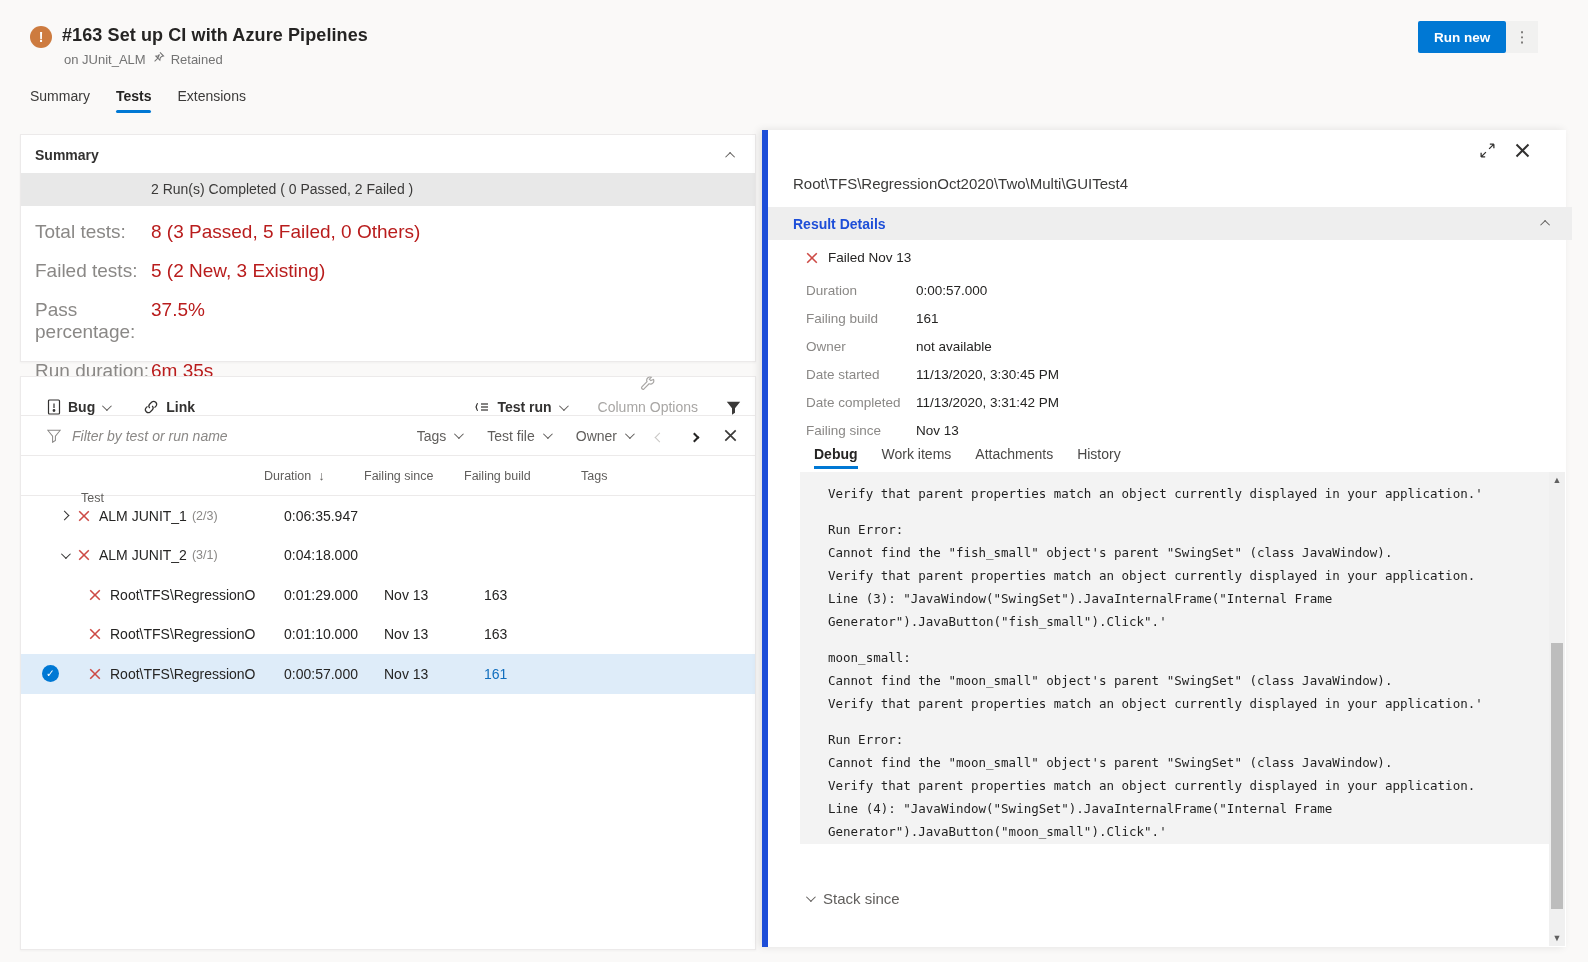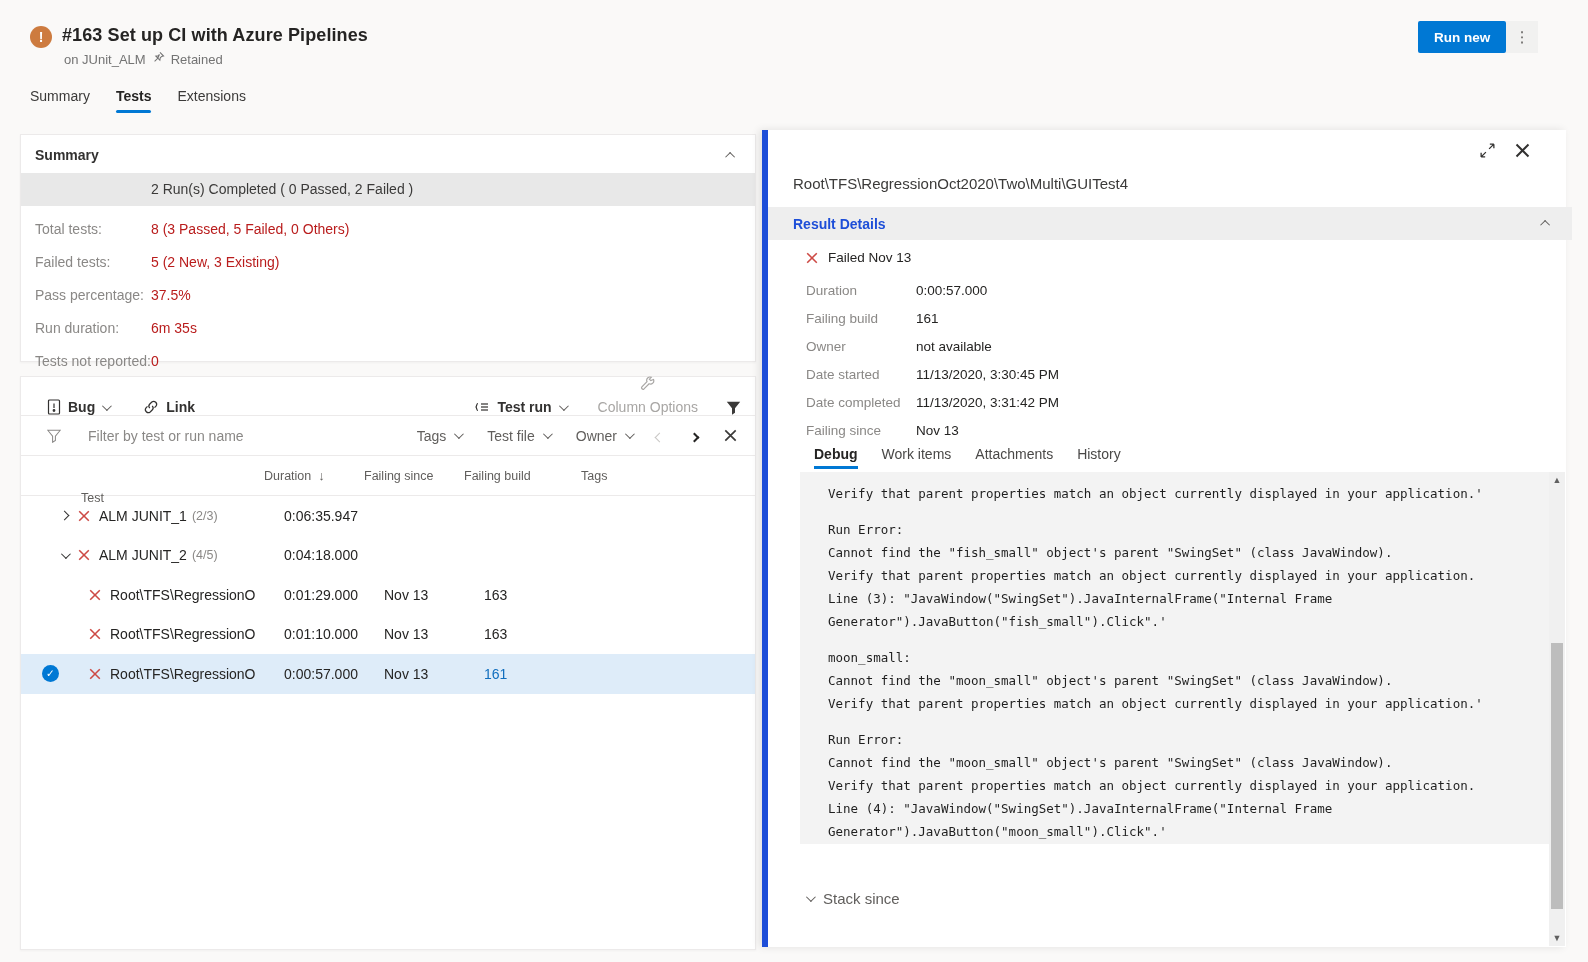--- a/index.html
+++ b/index.html
@@ -37,21 +37,21 @@
   .chev.left  { transform:rotate(135deg); }
   .xmark { stroke:currentColor; stroke-width:1.3; }
   .fail-x { color:#cd4a45; }
   .link { color:#106ebe; cursor:pointer; }
 
   
   .sum-head { display:flex; justify-content:space-between; align-items:center;
     padding:12px 20px 10px 14px; font-size:14px; font-weight:700; color:#323130; }
   .runs-bar { background:#e8e8e8; height:33px; line-height:33px; font-size:14px; color:#3b3a39;
     padding-left:130px; }
-  .stat-row { display:flex; font-size:14px; padding:8.5px 0 8.5px 14px; }
+  .stat-row { display:flex; font-size:19px; padding:8.5px 0 8.5px 14px; }
   .stat-label { width:116px; color:#8a8886; }
   .stat-value { color:#b91c1c; }
 
   
   .toolbar { display:flex; align-items:flex-end; height:39px; border-bottom:1px solid #eceaea;
     padding:0 14px 0 26px; font-size:14px; }
   .tool-item { display:flex; align-items:center; gap:7px; cursor:pointer; color:#323130; }
   .tool-item svg { flex:0 0 auto; }
   .filterbar { display:flex; align-items:center; height:40px; border-bottom:1px solid #eceaea;
     padding:0 18px 0 26px; font-size:14px; color:#8a8886; }
@@ -188,21 +188,21 @@
       <svg width="15" height="14" viewBox="0 0 15 14">
         <path d="M.8.8h13.4L9 7.3v4.5l-3 1.9V7.3z" fill="#3b3a39"></path>
       </svg>
     </div>
   </div>
 
   <div class="filterbar">
     <svg width="14" height="14" viewBox="0 0 15 14" fill="none" stroke="#8a8886" stroke-width="1.1">
       <path d="M.8.8h13.4L9 7.3v4.5l-3 1.9V7.3z"></path>
     </svg>
-    <span style="margin-left:27px;">Filter by test or run name</span>
+    <span style="margin-left:11px;font-style:italic;">Filter by test or run name</span>
     <div style="flex:1"></div>
     <div class="drop" style="margin-right:26px;">
       <span>Tags</span>
       <span class="chev down"></span>
     </div>
     <div class="drop" style="margin-right:26px;">
       <span>Test file</span>
       <span class="chev down"></span>
     </div>
     <div class="drop" style="margin-right:24px;">
@@ -238,21 +238,21 @@
     <span class="col-build"></span>
   </div>
 
   <div class="trow">
     <span class="c-test" style="padding-left:40px; width:263px;">
       <span class="chev down" style="color:#323130; margin-right:10px;"></span>
       <svg width="12" height="12" viewBox="0 0 10 10" class="xmark fail-x" style="margin-right:9px;">
           <path d="M1 1L9 9M9 1L1 9" fill="none"></path>
         </svg>
       <span>ALM JUNIT_2</span>
-      <span class="fraction">(4/5)</span>
+      <span class="fraction">(3/1)</span>
     </span>
     <span class="col-dur">0:04:18.000</span>
     <span class="col-since"></span>
     <span class="col-build"></span>
   </div>
 
   <div class="trow">
     <span class="c-test" style="padding-left:68px; width:263px;">
       <svg width="12" height="12" viewBox="0 0 10 10" class="xmark fail-x" style="margin-right:9px; flex:0 0 auto;">
           <path d="M1 1L9 9M9 1L1 9" fill="none"></path>

